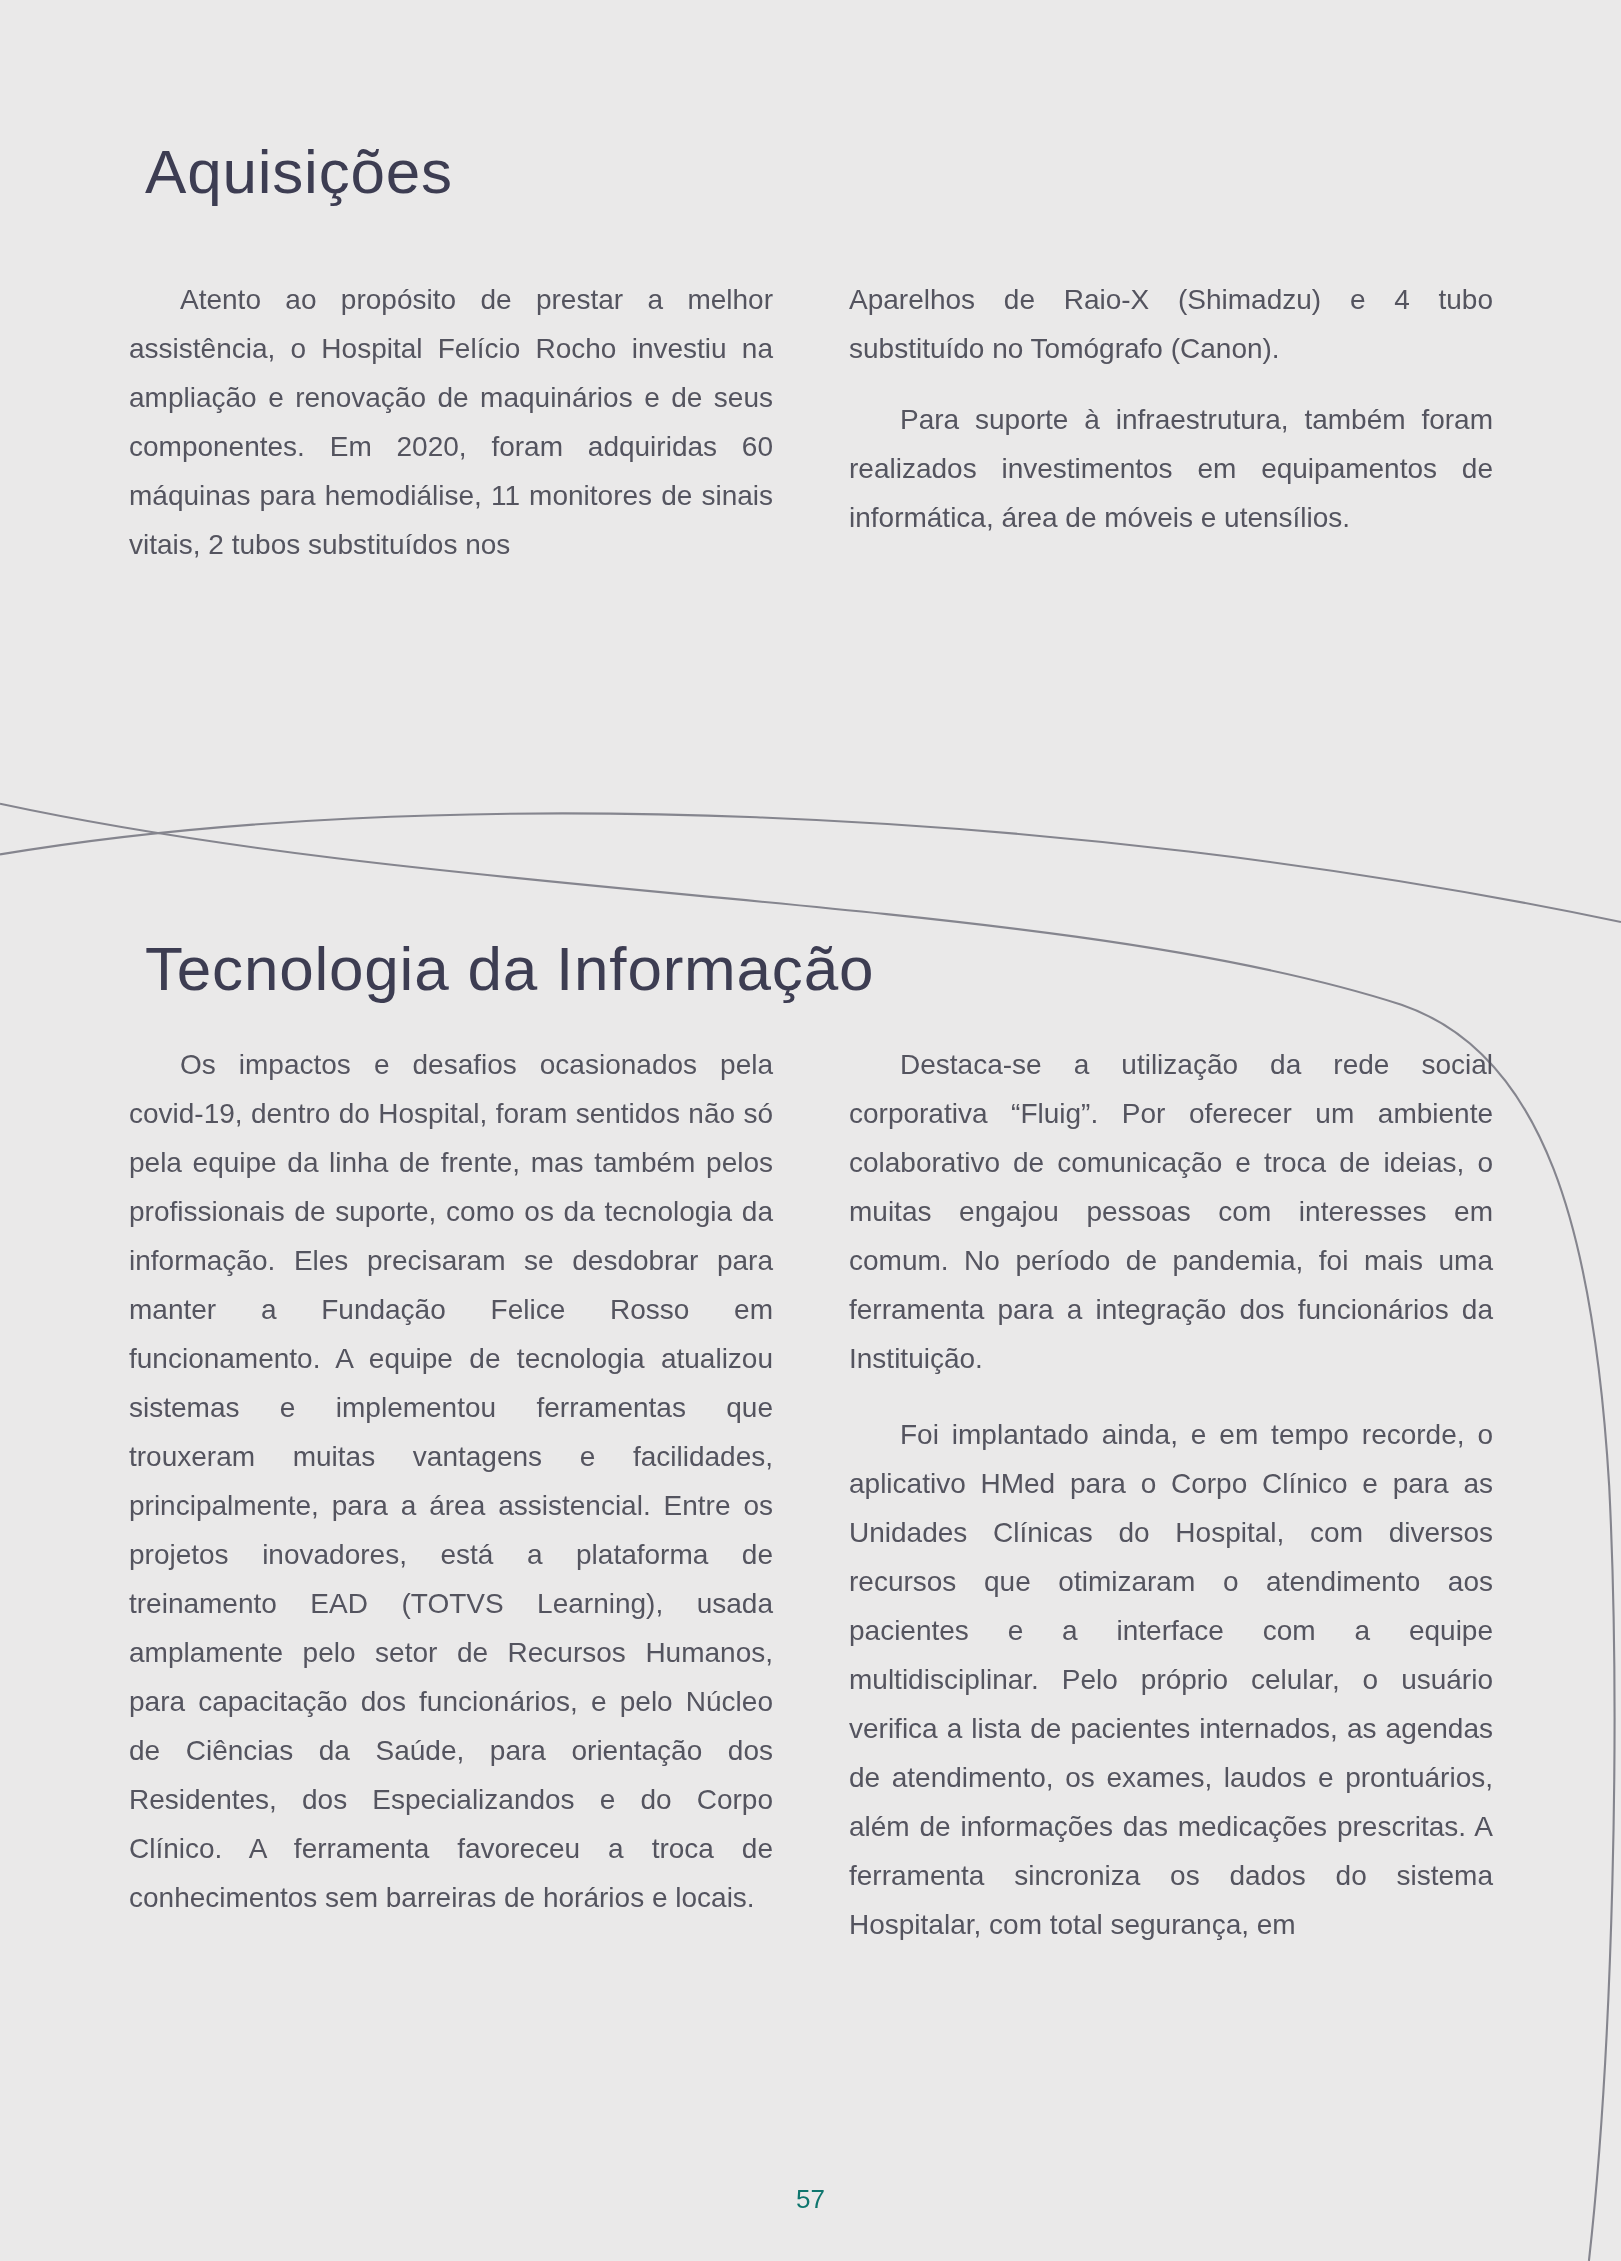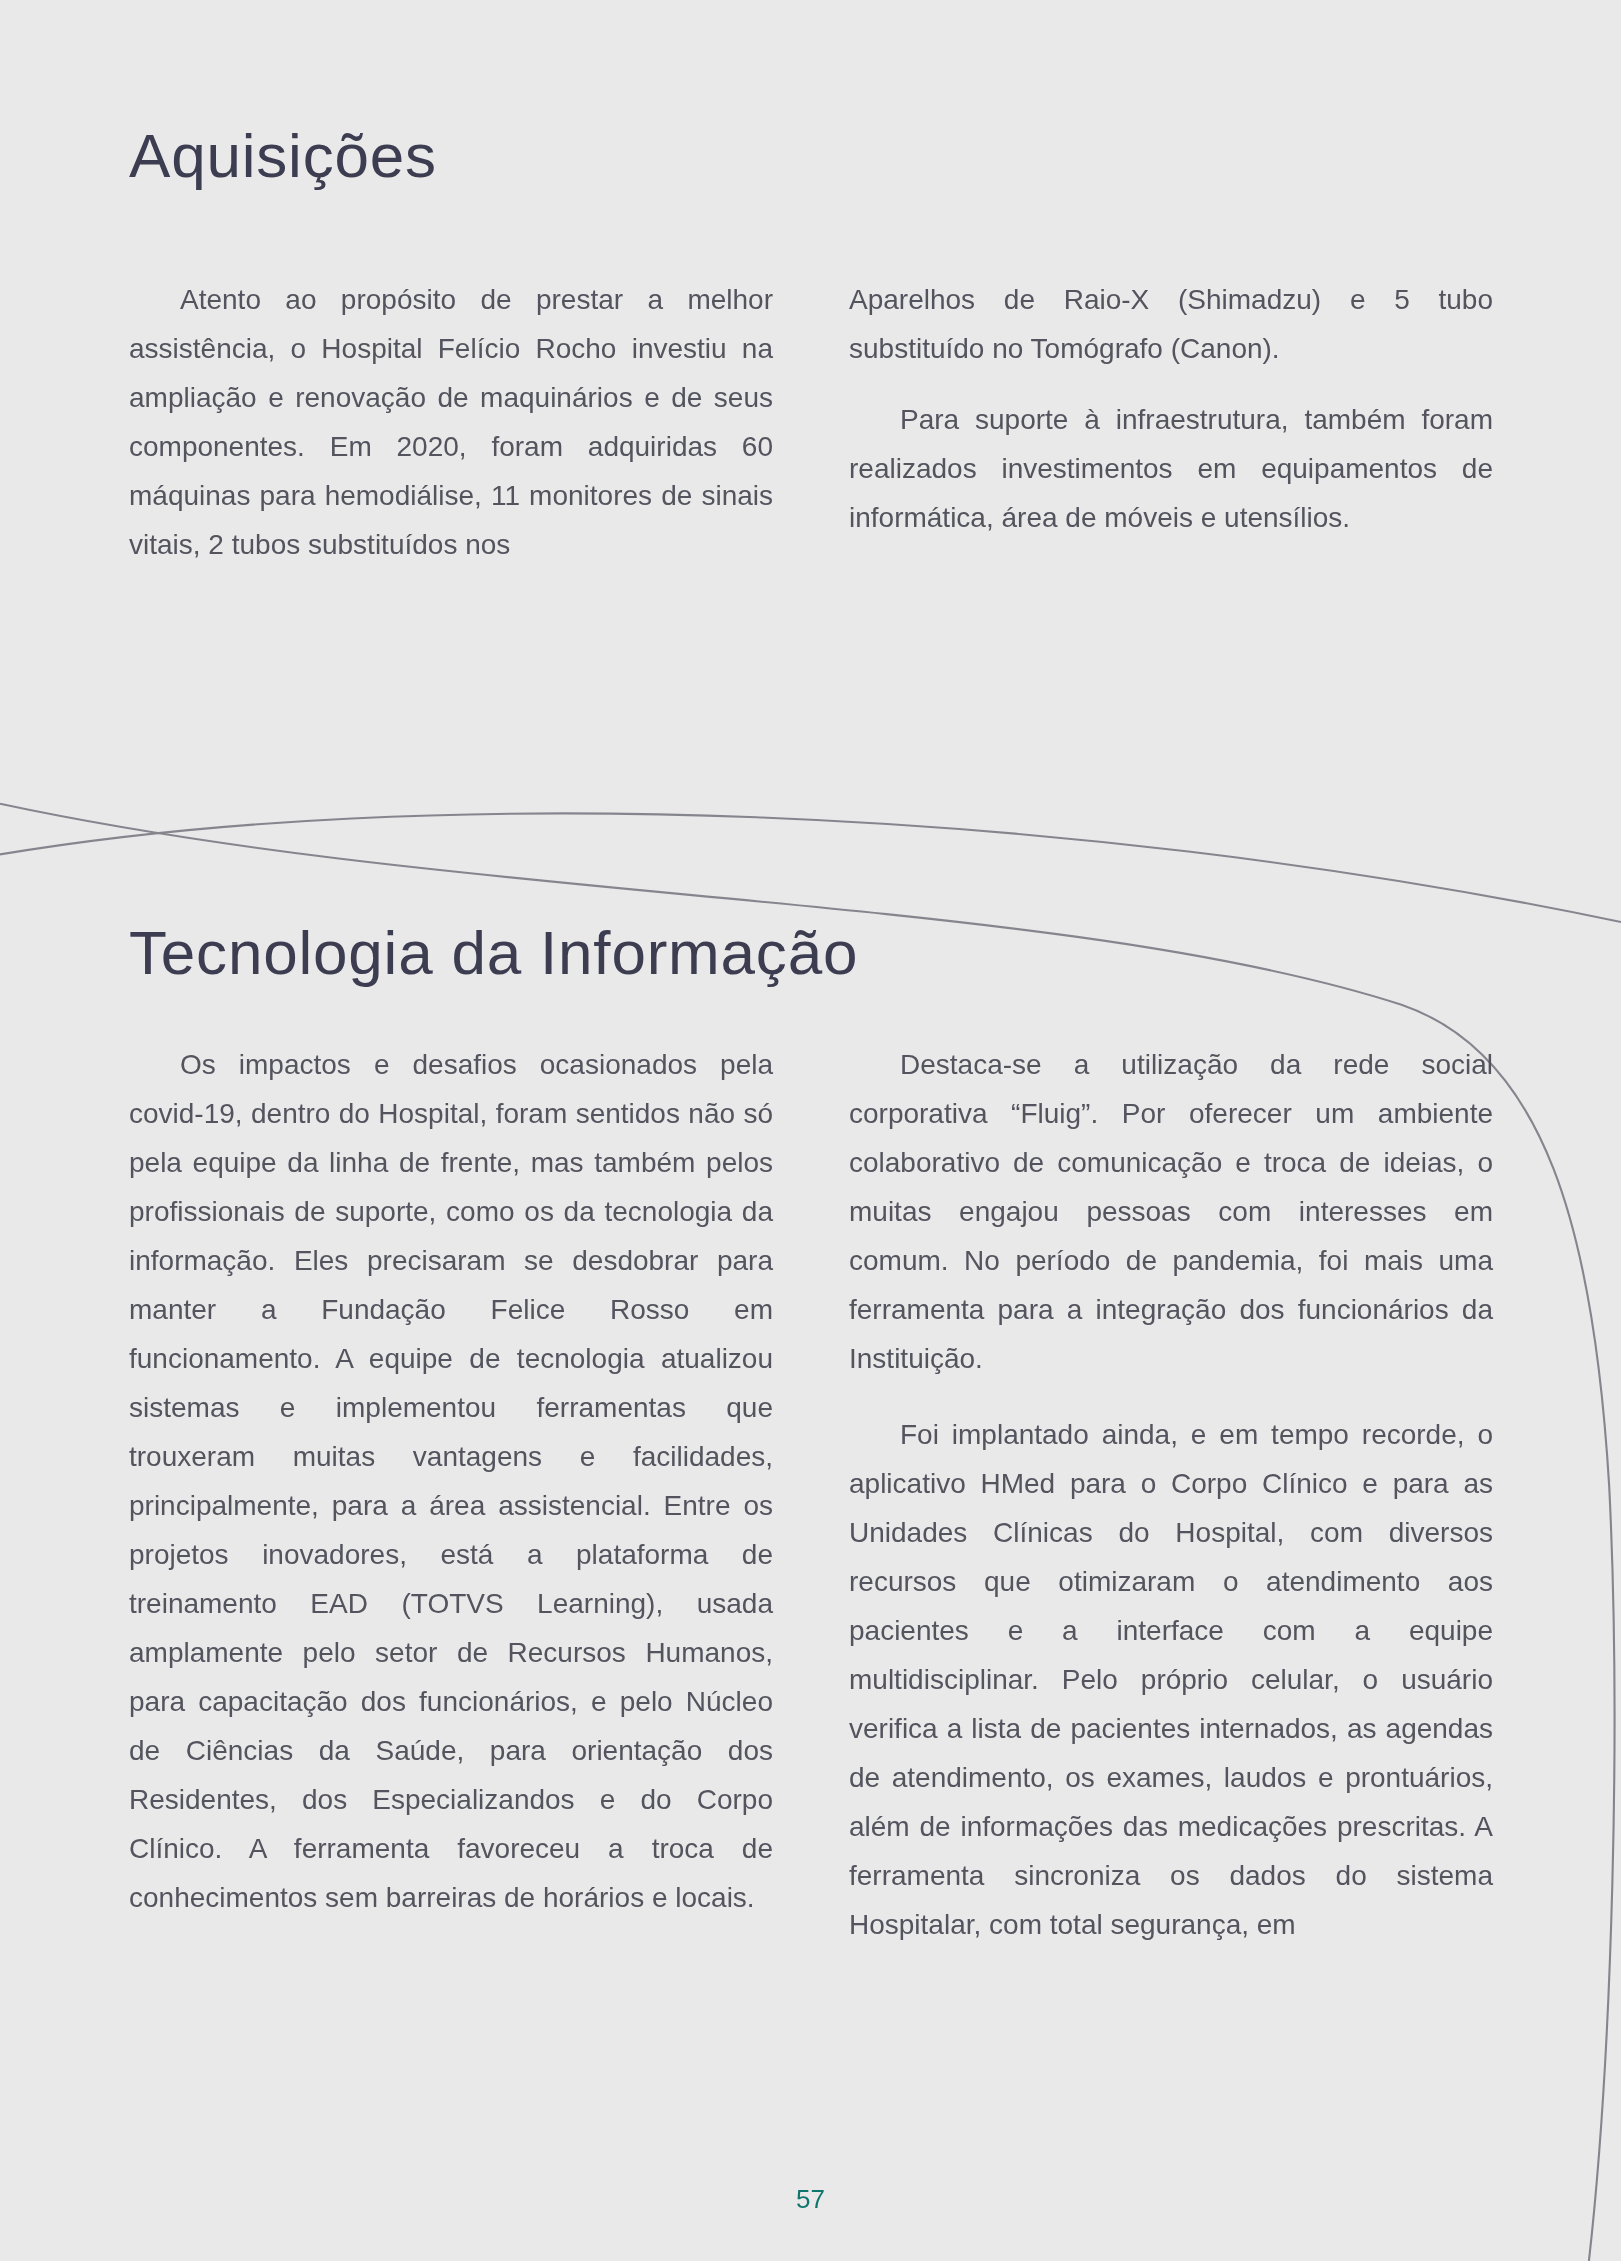--- a/index.html
+++ b/index.html
@@ -15,21 +15,21 @@
   }
   .deco-curves {
     position:absolute;
     left:0; top:0;
     width:1621px; height:2261px;
     pointer-events:none;
   }
   .section-title {
     position:absolute;
     left:129px;
-    margin:0;
+    margin:16px;
     font-size:62px;
     font-weight:300;
     letter-spacing:0.8px;
     color:#3d3d52;
   }
   #title-1 { top:120px; }
   #title-2 { top:917px; }
   .cols {
     position:absolute;
     left:129px;
@@ -71,21 +71,21 @@
              C 1920,2040 1910,2430 1882,2678" fill="none" stroke="#85858e" stroke-width="2.5"></path>
   </svg>
 
   <h1 class="section-title" id="title-1">Aquisições</h1>
 
   <div class="cols" id="sec1-cols">
     <div class="col">
       <p class="body indent">Atento ao propósito de prestar a melhor assistência, o Hospital Felício Rocho investiu na ampliação e renovação de maquinários e de seus componentes. Em 2020, foram adquiridas 60 máquinas para hemodiálise, 11 monitores de sinais vitais, 2 tubos substituídos nos</p>
     </div>
     <div class="col">
-      <p class="body">Aparelhos de Raio-X (Shimadzu) e 5 tubo substituído no Tomógrafo (Canon).</p>
+      <p class="body">Aparelhos de Raio-X (Shimadzu) e 4 tubo substituído no Tomógrafo (Canon).</p>
       <p class="body indent">Para suporte à infraestrutura, também foram realizados investimentos em equipamentos de informática, área de móveis e utensílios.</p>
     </div>
   </div>
 
   <h1 class="section-title" id="title-2">Tecnologia da Informação</h1>
 
   <div class="cols" id="sec2-cols">
     <div class="col">
       <p class="body indent">Os impactos e desafios ocasionados pela covid-19, dentro do Hospital, foram sentidos não só pela equipe da linha de frente, mas também pelos profissionais de suporte, como os da tecnologia da informação. Eles precisaram se desdobrar para manter a Fundação Felice Rosso em funcionamento. A equipe de tecnologia atualizou sistemas e implementou ferramentas que trouxeram muitas vantagens e facilidades, principalmente, para a área assistencial. Entre os projetos inovadores, está a plataforma de treinamento EAD (TOTVS Learning), usada amplamente pelo setor de Recursos Humanos, para capacitação dos funcionários, e pelo Núcleo de Ciências da Saúde, para orientação dos Residentes, dos Especializandos e do Corpo Clínico. A ferramenta favoreceu a troca de conhecimentos sem barreiras de horários e locais.</p>
     </div>

